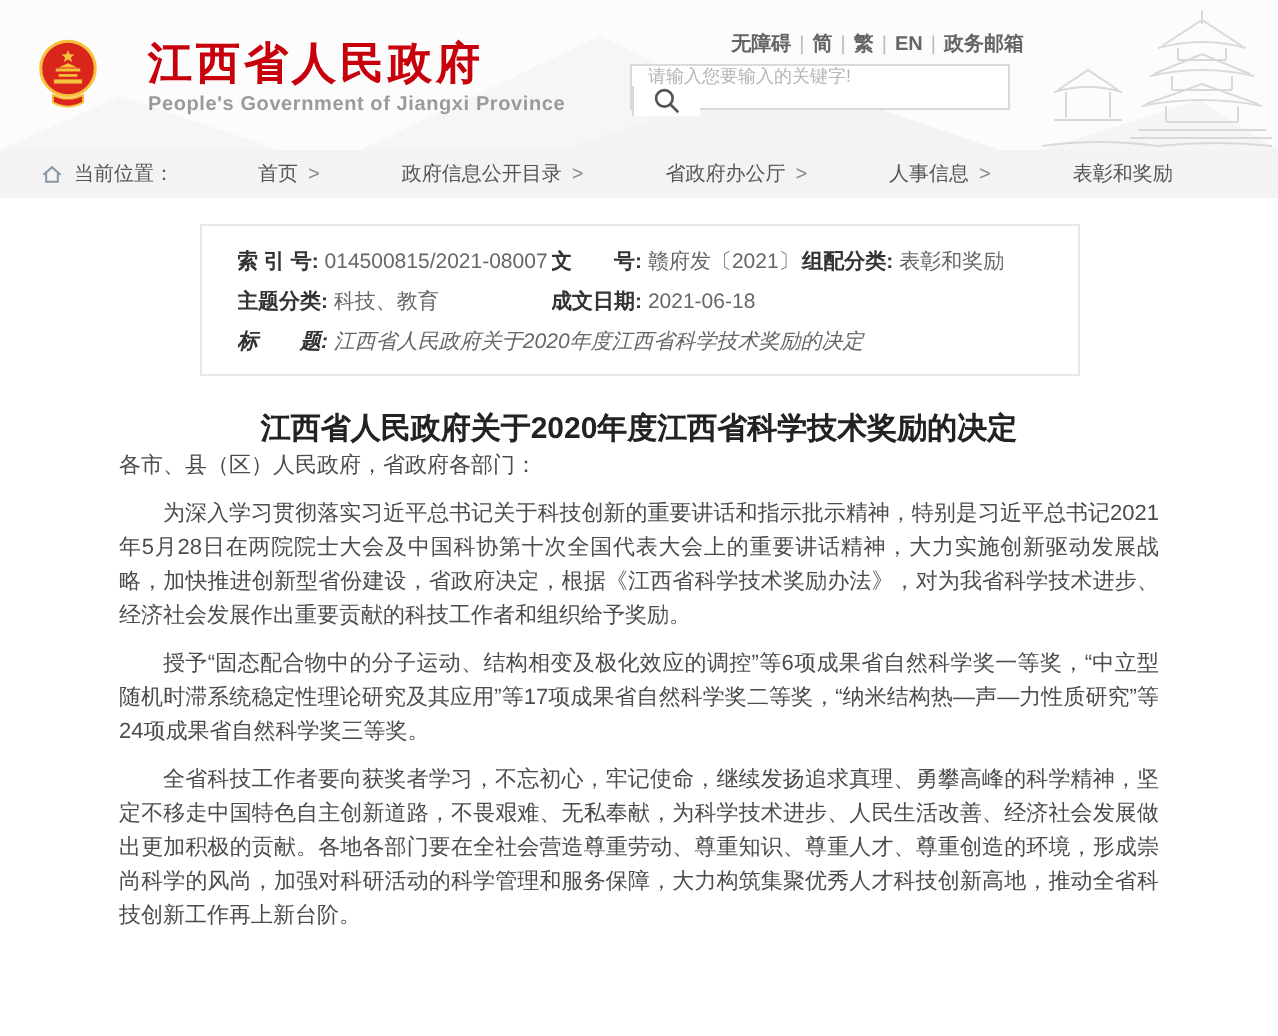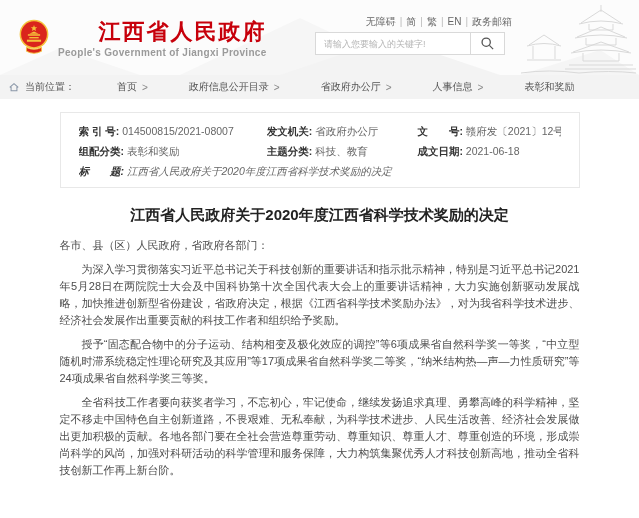--- a/index.html
+++ b/index.html
@@ -16,72 +16,72 @@
   
   .header {
     position: relative;
     height: 75px;
     background: #fcfcfc;
     overflow: hidden;
   }
   .mountains { position: absolute; left: 0; top: 0; width: 639px; height: 75px; }
   .logo {
     position: absolute; left: 18px; top: 19px;
-    display: flex; align-items: flex-start; gap: 8px; text-align: right;
+    display: flex; align-items: flex-start; gap: 24px;
   }
   .site-name {
     font-size: 22px; font-weight: bold; color: #c7000b;
     letter-spacing: 2px; line-height: 1.15;
   }
   .site-name-en {
     font-size: 10px; font-weight: bold; color: #9a9a9a;
     letter-spacing: 0.3px; margin-top: 3px;
   }
   .top-links {
     position: absolute; top: 15px; right: 127px;
     font-size: 10px; color: #666; white-space: nowrap;
   }
-  .top-links a { color: #666; text-decoration: none; cursor: pointer; }
+  .top-links a { color: #666; text-decoration: none; cursor: pointer; font-weight: bold; }
   .top-links .sep { color: #bbb; margin: 0 4px; }
   .search-box {
     position: absolute; top: 32px; left: 315px;
     width: 190px; height: 23px;
     border: 1px solid #d9d9d9; background: #fff;
-    display: flex; align-items: stretch;
+    display: flex; align-items: stretch; flex-direction: column;
   }
   .search-box input {
     flex: 1; border: none; outline: none;
     font-size: 9px; padding: 0 8px; color: #333;
     font-family: "Liberation Sans", "DejaVu Sans", sans-serif;
     background: transparent;
   }
   .search-box input::placeholder { color: #b5b5b5; }
   .search-btn {
     width: 34px; border: none; border-left: 1px solid #d9d9d9;
     background: #fff; cursor: pointer;
     display: flex; align-items: center; justify-content: center;
   }
   .pavilion { position: absolute; right: 2px; top: 3px; }
 
   
   .breadcrumb {
     height: 24px; background: #f3f3f3;
     display: flex; align-items: center;
-    padding-left: 8px;
+    padding-left: 20px;
     font-size: 10px; color: #555;
     white-space: nowrap;
   }
   .breadcrumb .home-ic { margin-right: 5px; display: inline-flex; }
   .breadcrumb .bc-label { color: #555; margin-right: 6px; }
   .breadcrumb a { color: #555; text-decoration: none; cursor: pointer; margin-left: 36px; }
   .breadcrumb .bc-sep { color: #888; margin: 0 5px; }
 
   
   .meta-box {
-    width: 520px; margin: 13px auto 0;
+    width: 440px; margin: 13px auto 0;
     border: 1px solid #e8e8e8; background: #fff;
     padding: 11px 18px 9px;
     display: grid;
     grid-template-columns: 1.25fr 1fr 0.95fr;
     row-gap: 6px;
     font-size: 10.5px; line-height: 14px;
   }
   .meta-item { white-space: nowrap; overflow: hidden; }
   .m-label { font-weight: bold; color: #333; }
   .m-value { color: #666; }
@@ -90,21 +90,21 @@
   
   .article {
     width: 520px; margin: 0 auto;
     font-size: 11px; line-height: 17px; color: #4c4c4c;
     text-align: justify;
   }
   .article-title {
     font-size: 15px; font-weight: bold; color: #222;
     text-align: center; margin: 16px 0 0; line-height: 1.4;
   }
-  .salutation { margin-top: 12px; }
+  .salutation { }
   .body-para { text-indent: 2em; margin-top: 7px; }
 </style>
 </head>
 <body>
 
 <div class="page">
 
   <div class="header">
 
     <svg class="mountains" viewBox="0 0 639 75" aria-hidden="true">
@@ -185,24 +185,20 @@
   </div>
 
   <div class="main">
 
     <div class="meta-box">
       <div class="meta-item">
         <span class="m-label">索 引 号:</span>
         <span class="m-value">014500815/2021-08007</span>
       </div>
       <div class="meta-item">
-        <span class="m-label">发文机关:</span>
-        <span class="m-value">省政府办公厅</span>
-      </div>
-      <div class="meta-item">
         <span class="m-label">文　　号:</span>
         <span class="m-value">赣府发〔2021〕12号</span>
       </div>
       <div class="meta-item">
         <span class="m-label">组配分类:</span>
         <span class="m-value">表彰和奖励</span>
       </div>
       <div class="meta-item">
         <span class="m-label">主题分类:</span>
         <span class="m-value">科技、教育</span>

